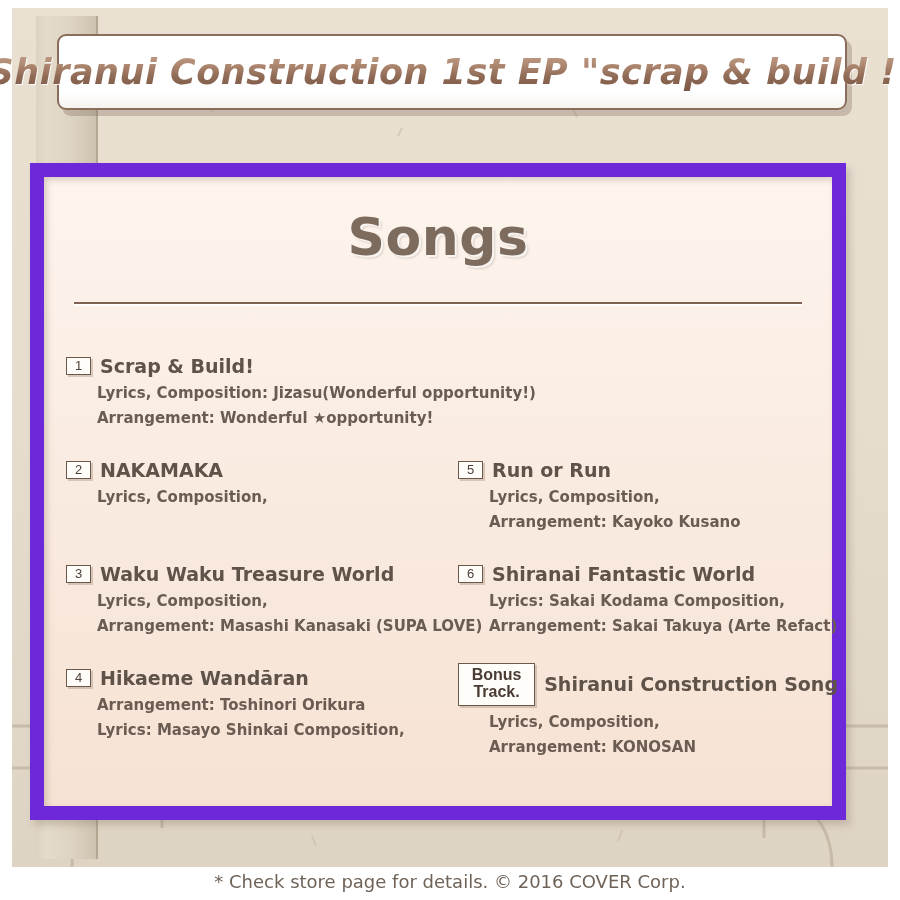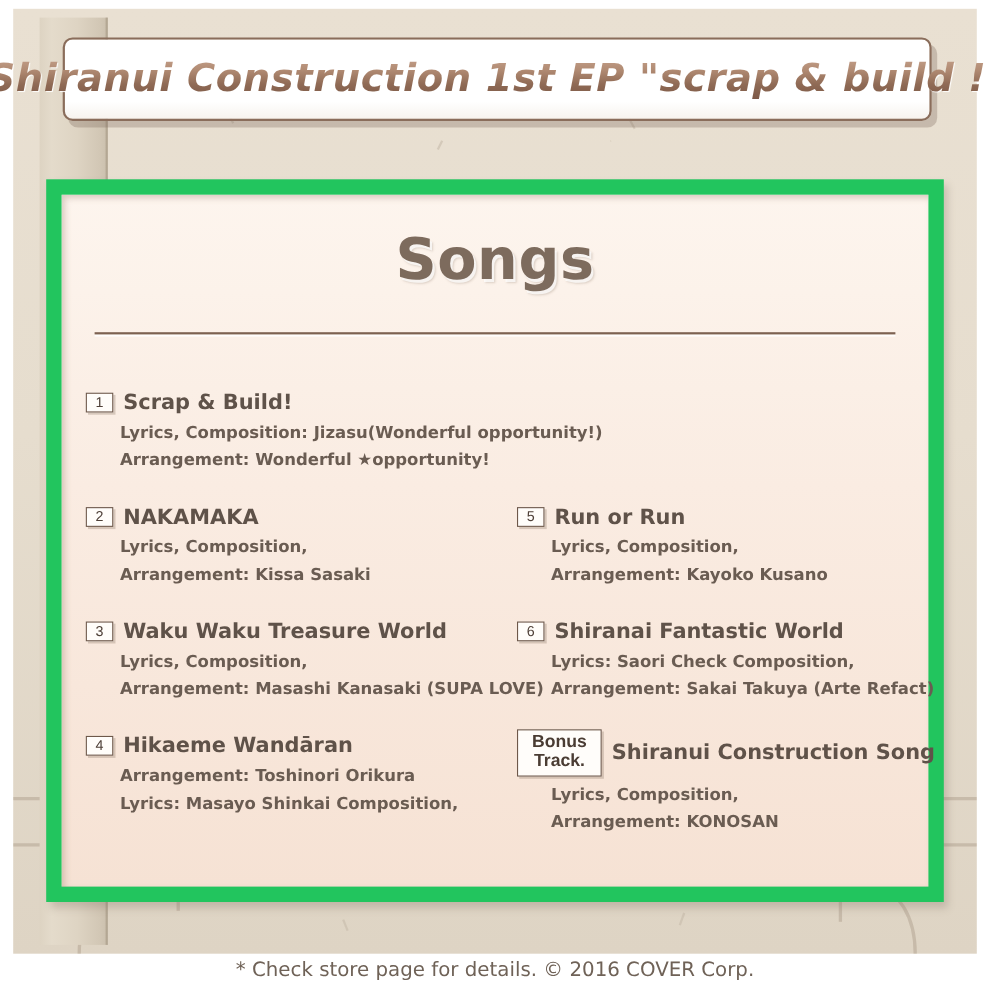--- a/index.html
+++ b/index.html
@@ -78,22 +78,22 @@
     background-clip:text;
     color:transparent;
     -webkit-text-fill-color:transparent;
     text-shadow:none;
     filter:drop-shadow(1.5px 1.5px 0 rgba(255,255,255,.85));
   }
 
   
   .frame{
     position:absolute;
-    left:42px; top:163px; width:816px; height:657px;
-    background:#22c55e;
+    left:30px; top:163px; width:816px; height:657px;
+    background:#6d28d9;
     box-shadow:4px 5px 7px rgba(120,104,88,.28);
   }
   .panel{
     position:absolute;
     left:14px; top:14px; right:14px; bottom:14px;
     background:linear-gradient(180deg,#fdf5ee 0%,#faece2 42%,#f6e2d4 100%);
     box-shadow: inset 3px 3px 6px rgba(160,135,118,.38);
   }
 
   .songs-heading{
@@ -222,21 +222,20 @@
             <div class="track-line indent">Lyrics, Composition: Jizasu(Wonderful opportunity!)</div>
             <div class="track-line indent">Arrangement: Wonderful ★opportunity!</div>
           </div>
 
           <div class="track" style="top:104px;">
             <div class="track-head">
               <span class="badge">2</span>
               <span class="track-title">NAKAMAKA</span>
             </div>
             <div class="track-line indent">Lyrics, Composition,</div>
-            <div class="track-line indent">Arrangement: Kissa Sasaki</div>
           </div>
 
           <div class="track" style="top:208px;">
             <div class="track-head">
               <span class="badge">3</span>
               <span class="track-title">Waku Waku Treasure World</span>
             </div>
             <div class="track-line indent">Lyrics, Composition,</div>
             <div class="track-line indent">Arrangement: Masashi Kanasaki (SUPA LOVE)</div>
           </div>
@@ -261,21 +260,21 @@
             </div>
             <div class="track-line indent">Lyrics, Composition,</div>
             <div class="track-line indent">Arrangement: Kayoko Kusano</div>
           </div>
 
           <div class="track" style="top:208px;">
             <div class="track-head">
               <span class="badge">6</span>
               <span class="track-title">Shiranai Fantastic World</span>
             </div>
-            <div class="track-line indent">Lyrics: Saori Check Composition,</div>
+            <div class="track-line indent">Lyrics: Sakai Kodama Composition,</div>
             <div class="track-line indent">Arrangement: Sakai Takuya (Arte Refact)</div>
           </div>
 
           <div class="track" style="top:308px;">
             <div class="track-head">
               <span class="badge badge-bonus">Bonus Track.</span>
               <span class="track-title">Shiranui Construction Song</span>
             </div>
             <div class="track-line indent-bonus">Lyrics, Composition,</div>
             <div class="track-line indent-bonus">Arrangement: KONOSAN</div>

